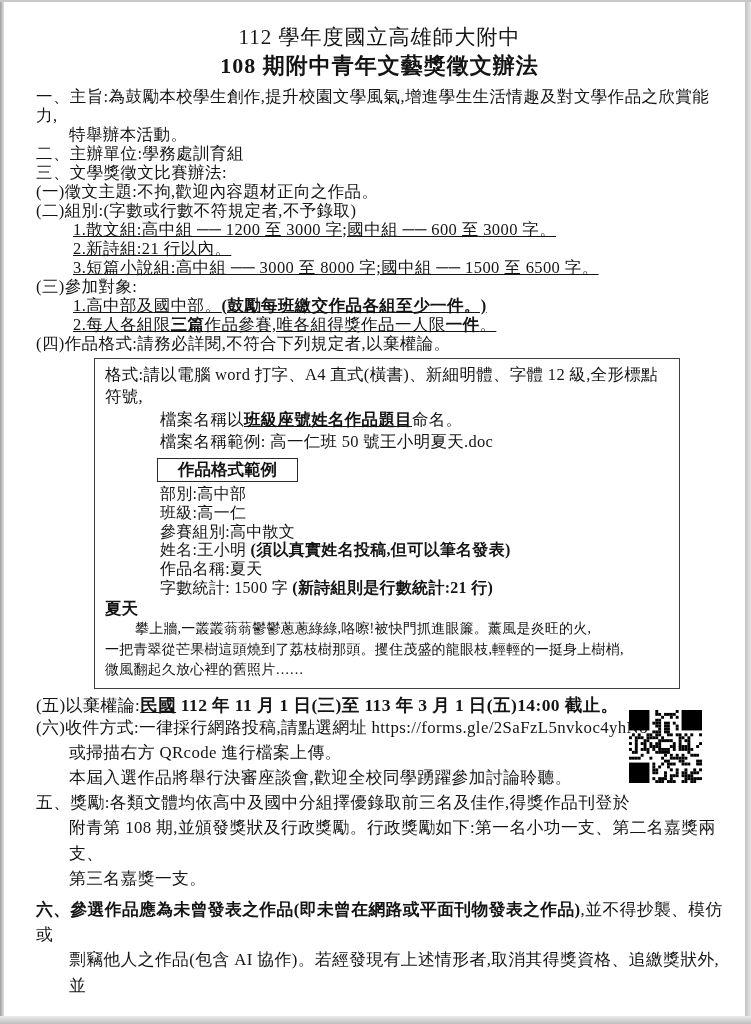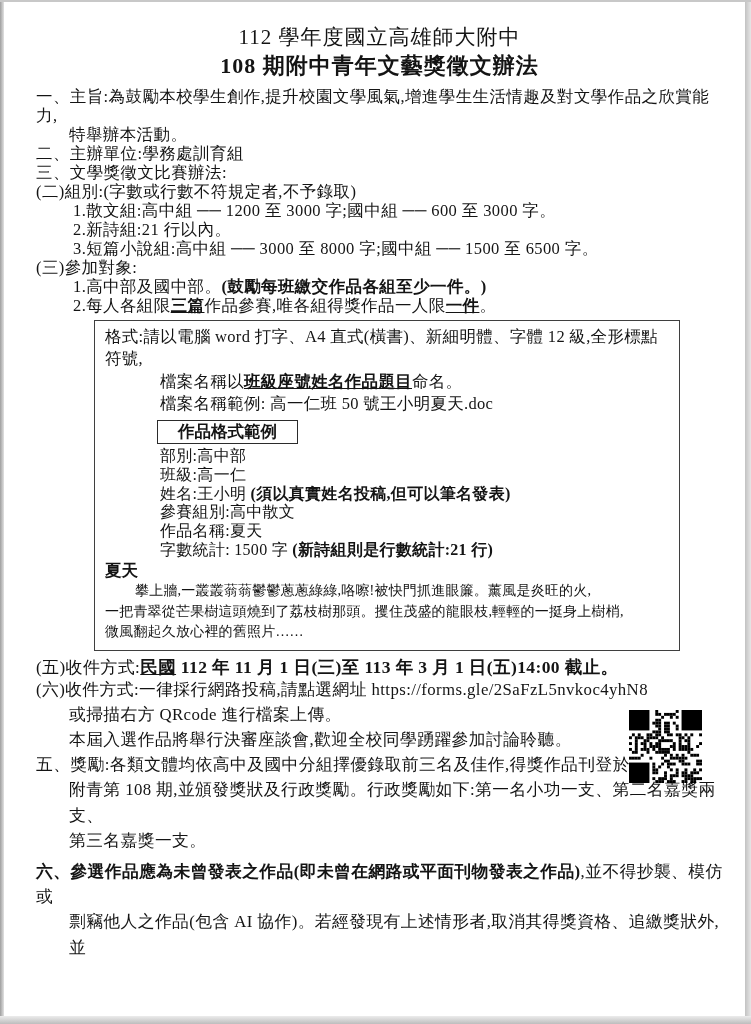--- a/index.html
+++ b/index.html
@@ -13,21 +13,21 @@
   .edge-right{position:absolute;right:0;top:0;width:6px;height:1024px;background:linear-gradient(to left,#e6e6e6,#c2c2c2);}
   .edge-top{position:absolute;left:0;top:0;width:751px;height:2px;background:#c8c8c8;}
   .edge-bottom{position:absolute;left:0;bottom:0;width:751px;height:8px;background:linear-gradient(to top,#bdbdbd,#ececec);}
 
   .page{position:absolute;left:0;top:0;width:751px;box-sizing:border-box;padding:24px 28px 0 36px;}
   p{margin:0;}
   .t1{text-align:center;font-size:21px;line-height:27px;letter-spacing:1px;}
   .t2{text-align:center;font-size:22px;font-weight:bold;line-height:29px;letter-spacing:1px;margin-bottom:7px;}
   .line{font-size:16.5px;line-height:19px;letter-spacing:0.4px;}
   .ind{padding-left:33px;}
-  .sub{padding-left:37px;}
+  .sub{padding-left:37px;text-decoration:underline;}
   .bold{font-weight:bold;}
   .u{text-decoration:underline;}
   .bu{font-weight:bold;text-decoration:underline;}
 
   .fmt-box{border:1.5px solid #3f3f3f;margin:5px 0 7px 58px;width:586px;box-sizing:border-box;padding:5px 8px 7px 10px;}
   .bline{font-size:16.5px;line-height:22.3px;letter-spacing:0.3px;}
   .bc{padding-left:55px;}
   .sample-label{display:inline-block;border:1.5px solid #2b2b2b;font-weight:bold;font-size:16.5px;line-height:20px;padding:1px 20px;margin:5px 0 3px 52px;}
   .field{font-size:16px;line-height:18.7px;padding-left:55px;letter-spacing:0.3px;}
   .essay-title{font-weight:bold;font-size:16.5px;line-height:20px;margin-top:2px;}
@@ -52,46 +52,48 @@
 <div class="edge-bottom"></div>
 
 <div class="page">
   <div class="t1">112 學年度國立高雄師大附中</div>
   <div class="t2">108 期附中青年文藝獎徵文辦法</div>
 
   <p class="line">一、主旨:為鼓勵本校學生創作,提升校園文學風氣,增進學生生活情趣及對文學作品之欣賞能力,</p>
   <p class="line ind">特舉辦本活動。</p>
   <p class="line">二、主辦單位:學務處訓育組</p>
   <p class="line">三、文學獎徵文比賽辦法:</p>
+  <p class="line">(一)徵文主題:不拘,歡迎內容題材正向之作品。</p>
   <p class="line">(二)組別:(字數或行數不符規定者,不予錄取)</p>
   <p class="line sub">1.散文組:高中組 ── 1200 至 3000 字;國中組 ── 600 至 3000 字。</p>
   <p class="line sub">2.新詩組:21 行以內。</p>
   <p class="line sub">3.短篇小說組:高中組 ── 3000 至 8000 字;國中組 ── 1500 至 6500 字。</p>
   <p class="line">(三)參加對象:</p>
   <p class="line sub"><span>1.高中部及國中部。</span><span class="bold">(鼓勵每班繳交作品各組至少一件。)</span></p>
   <p class="line sub"><span>2.每人各組限</span><span class="bu">三篇</span><span>作品參賽,唯各組得獎作品一人限</span><span class="bu">一件</span><span>。</span></p>
+  <p class="line">(四)作品格式:請務必詳閱,不符合下列規定者,以棄權論。</p>
 
   <div class="fmt-box">
     <p class="bline">格式:請以電腦 word 打字、A4 直式(橫書)、新細明體、字體 12 級,全形標點符號,</p>
     <p class="bline bc"><span>檔案名稱以</span><span class="bu">班級座號姓名作品題目</span><span>命名。</span></p>
     <p class="bline bc">檔案名稱範例: 高一仁班 50 號王小明夏天.doc</p>
     <div><span class="sample-label">作品格式範例</span></div>
     <p class="field">部別:高中部</p>
     <p class="field">班級:高一仁</p>
+    <p class="field">參賽組別:高中散文</p>
     <p class="field"><span>姓名:王小明 </span><span class="bold">(須以真實姓名投稿,但可以筆名發表)</span></p>
-    <p class="field">參賽組別:高中散文</p>
     <p class="field">作品名稱:夏天</p>
     <p class="field"><span>字數統計: 1500 字  </span><span class="bold">(新詩組則是行數統計:21 行)</span></p>
     <p class="essay-title">夏天</p>
     <p class="eline e1">攀上牆,一叢叢蓊蓊鬱鬱蔥蔥綠綠,咯嚓!被快門抓進眼簾。薰風是炎旺的火,</p>
     <p class="eline">一把青翠從芒果樹這頭燒到了荔枝樹那頭。攫住茂盛的龍眼枝,輕輕的一挺身上樹梢,</p>
     <p class="eline">微風翻起久放心裡的舊照片……</p>
   </div>
 
-  <p class="line b5"><span>(五)收件方式:</span><span class="bold u big">民國</span><span class="bold big"> 112 年 11 月 1 日(三)至 113 年 3 月 1 日(五)14:00 截止。</span></p>
+  <p class="line b5"><span>(五)以棄權論:</span><span class="bold u big">民國</span><span class="bold big"> 112 年 11 月 1 日(三)至 113 年 3 月 1 日(五)14:00 截止。</span></p>
   <p class="bot"><span>(六)收件方式:一律採行網路投稿,請點選網址 </span><span>https://forms.gle/2SaFzL5nvkoc4yhN8</span></p>
   <p class="bot ind">或掃描右方 QRcode 進行檔案上傳。</p>
 
   <p class="bot ind">本屆入選作品將舉行決審座談會,歡迎全校同學踴躍參加討論聆聽。</p>
 
   <p class="bot">五、獎勵:各類文體均依高中及國中分組擇優錄取前三名及佳作,得獎作品刊登於</p>
   <p class="bot ind">附青第 108 期,並頒發獎狀及行政獎勵。行政獎勵如下:第一名小功一支、第二名嘉獎兩支、</p>
   <p class="bot ind">第三名嘉獎一支。</p>
 
   <p class="bot mt6"><span class="bold">六、參選作品應為未曾發表之作品(即未曾在網路或平面刊物發表之作品)</span><span>,並不得抄襲、模仿或</span></p>

